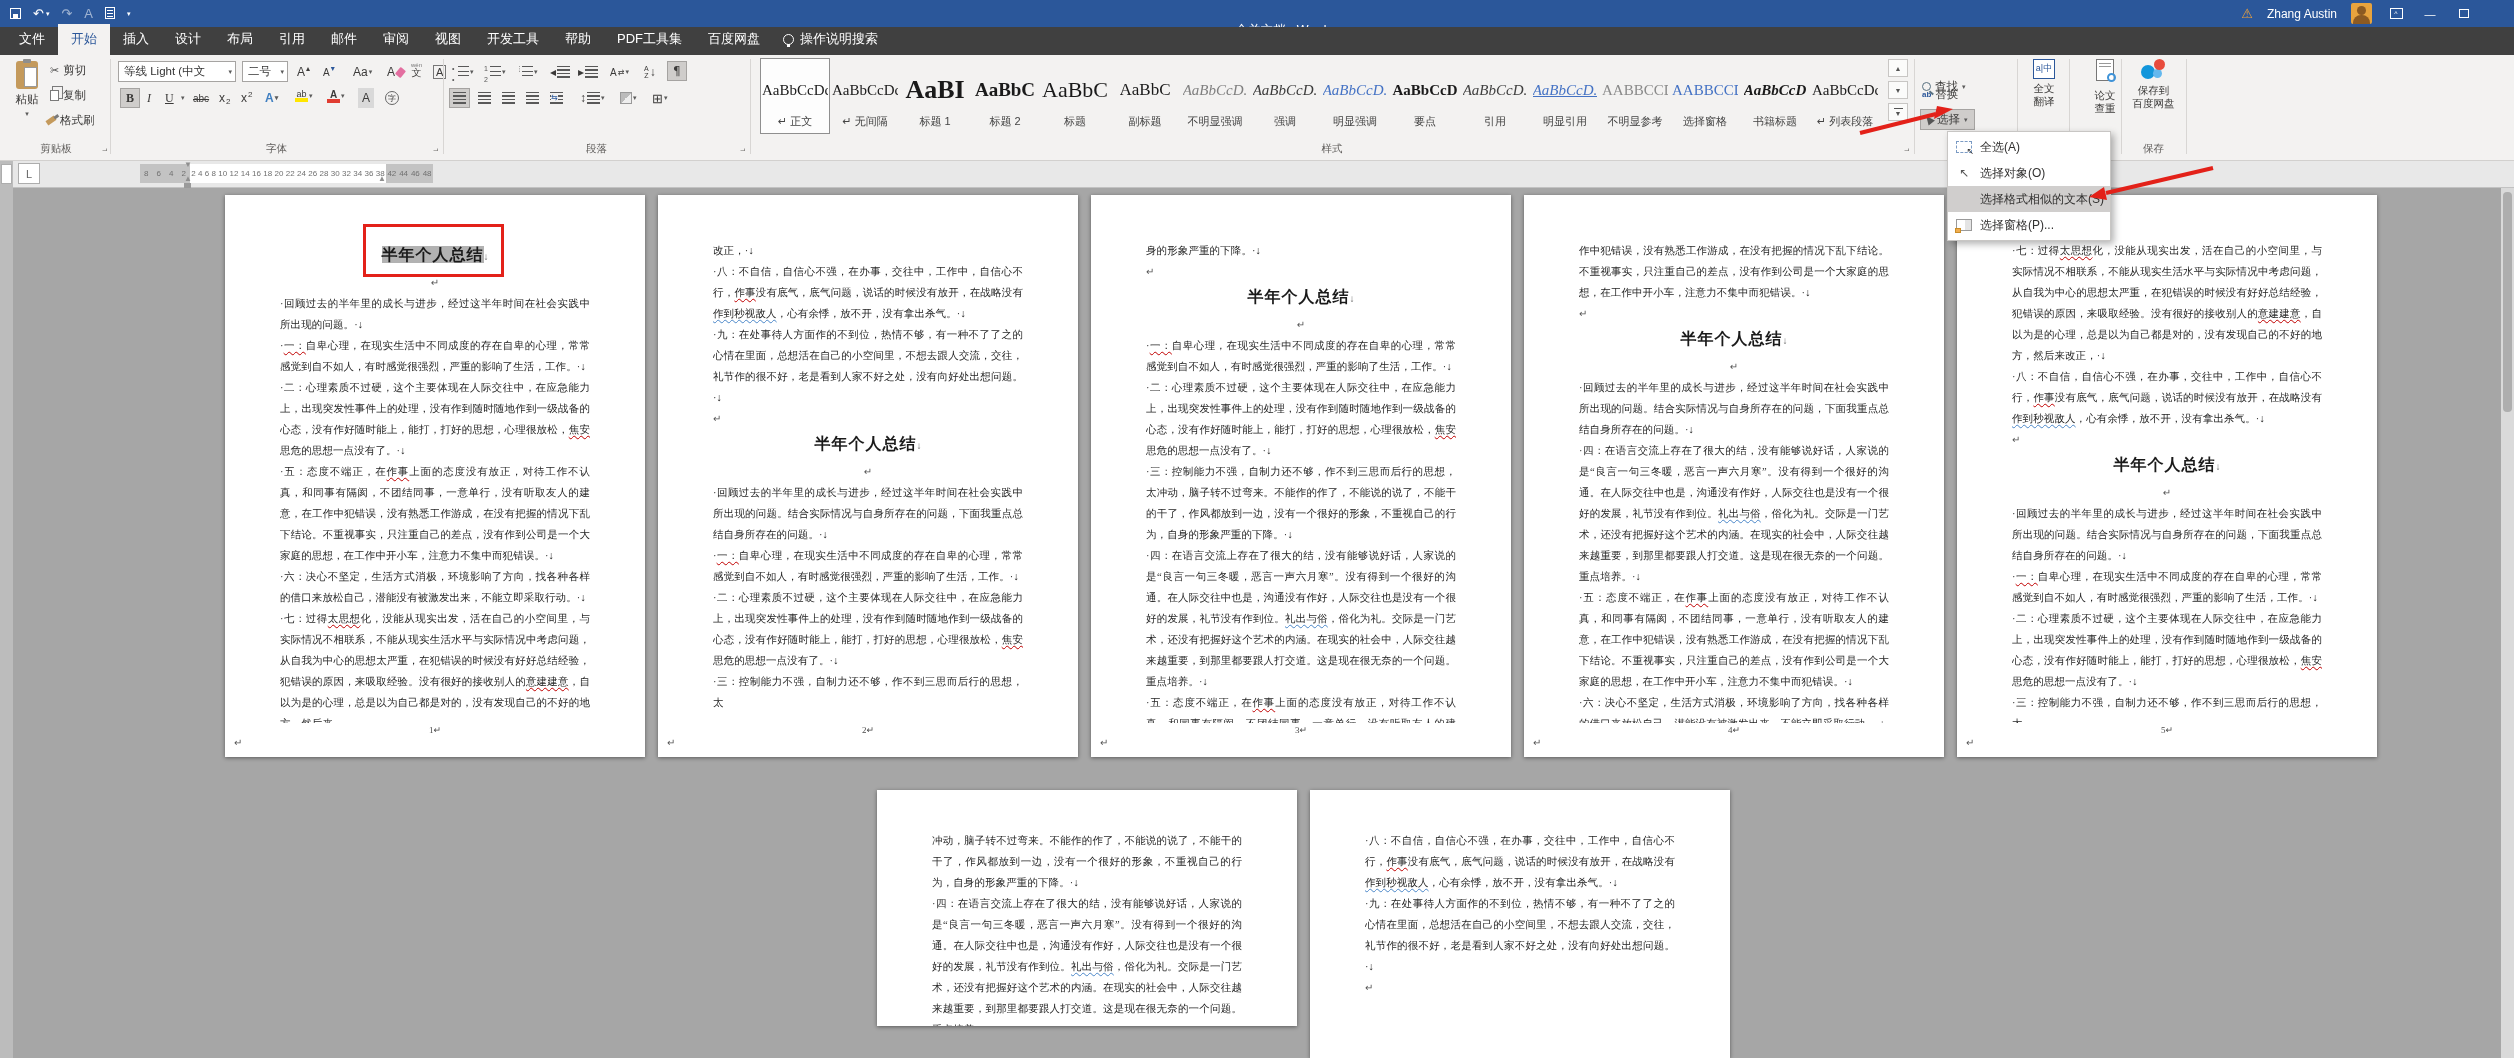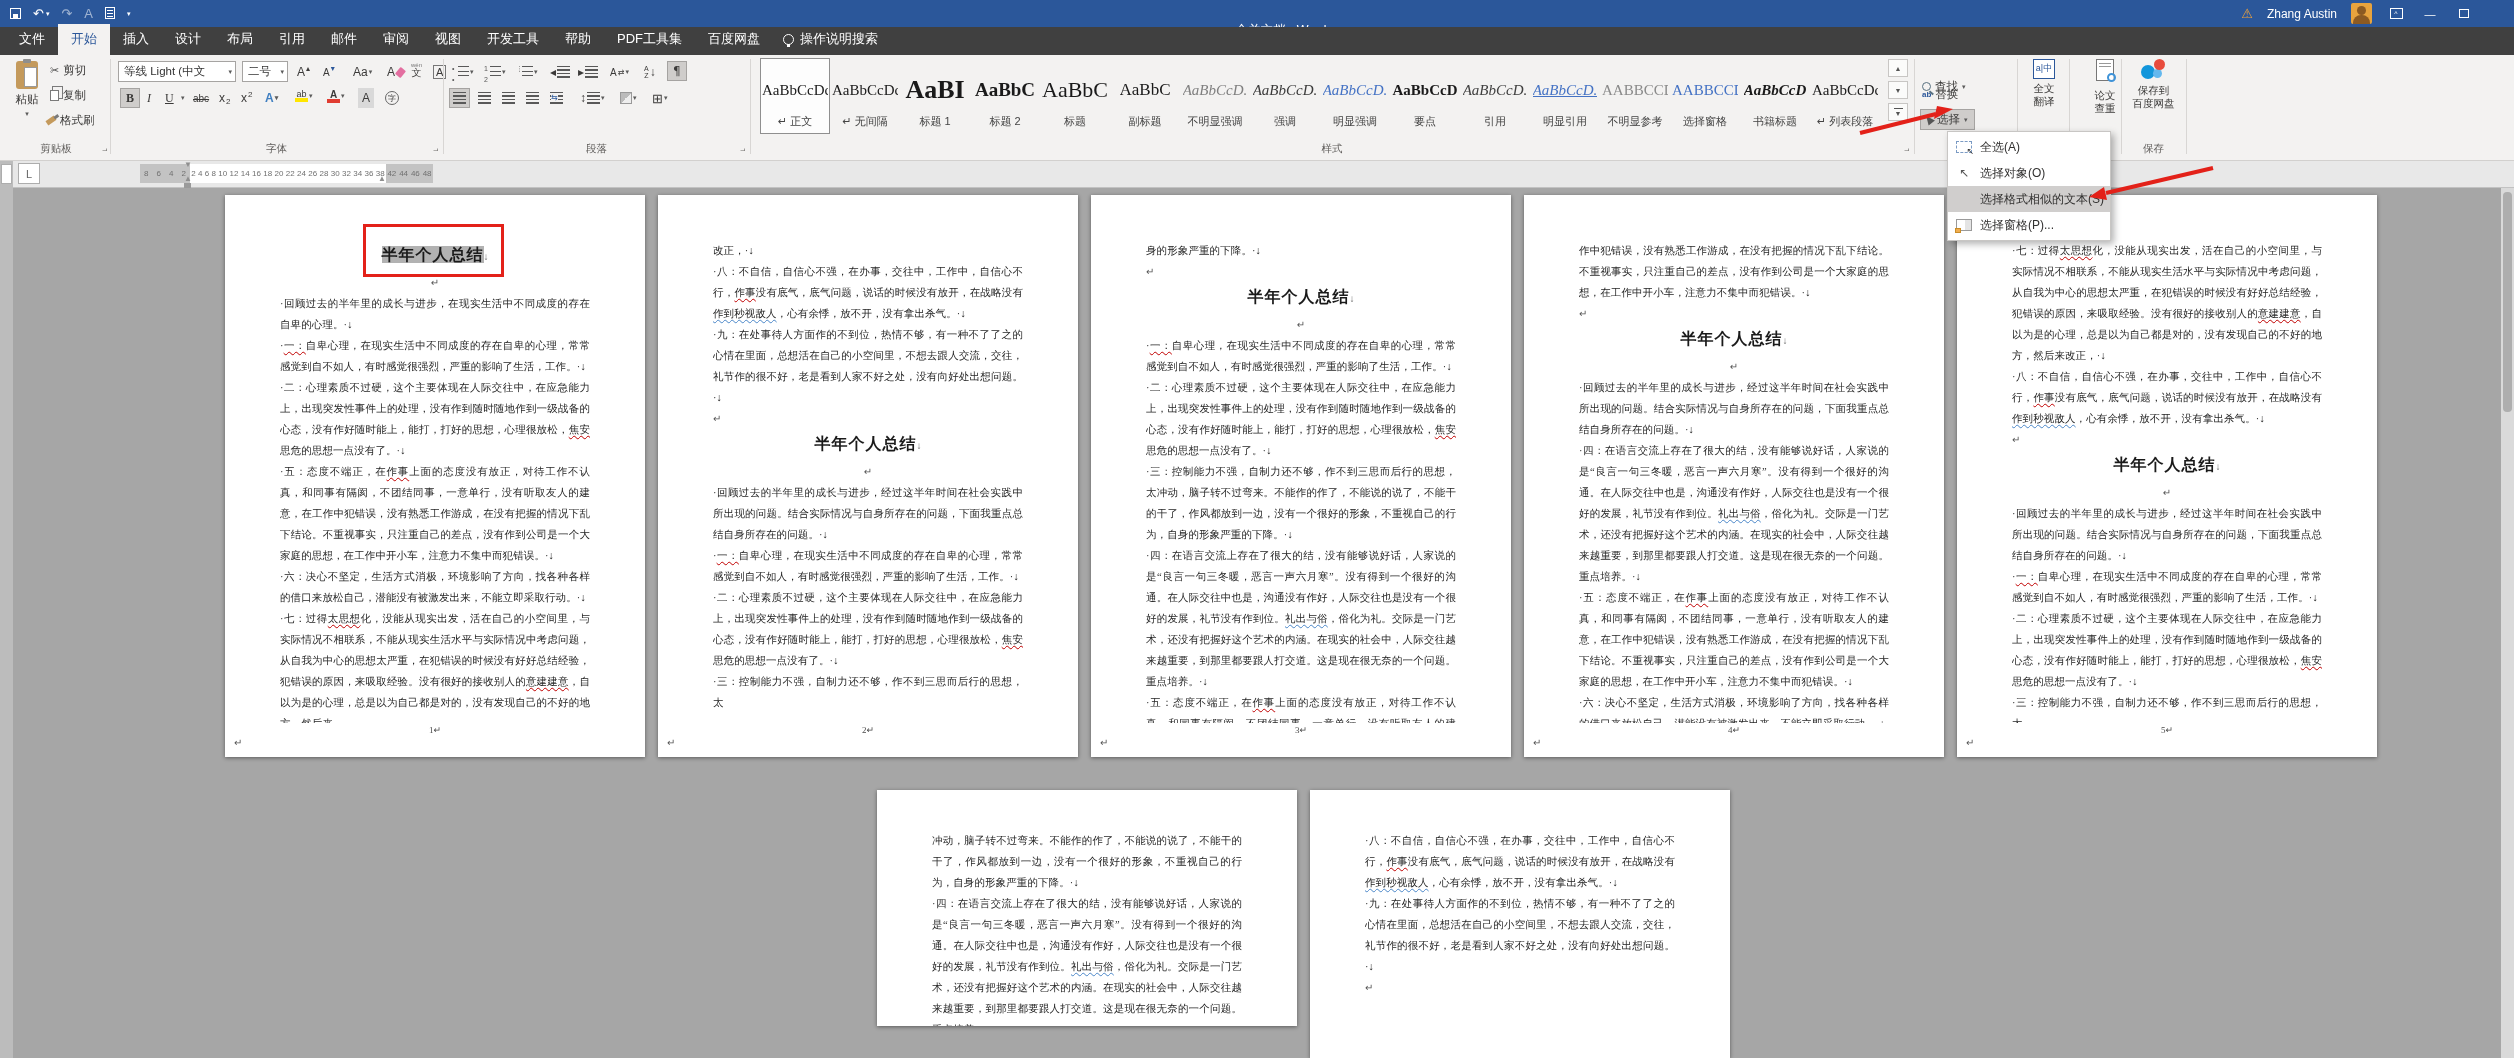--- a/index.html
+++ b/index.html
@@ -528,21 +528,21 @@
   <div class="vruler"></div>
   <div class="scrollbar">
       <div class="scrollthumb"></div>
     </div>
 
   <div id="pagelayer">
       <section class="page" style="left: 225px; top: 195px; width: 420px; height: 562px;">
         <div class="pgc" style="top: 45px; bottom: 34px;">
           <div class="doctitle"><span class="selhl">半年个人总结</span><span class="tmark">↓</span></div>
           <div class="pilrow center">↵</div>
-          <div class="para">·回顾过去的半年里的成长与进步，在现实生活中不同成度的存在自卑的心理。·↓</div>
+          <div class="para">·回顾过去的半年里的成长与进步，经过这半年时间在社会实践中所出现的问题。·↓</div>
           <div class="para">·<span class="sq r">一：</span>自卑心理，在现实生活中不同成度的存在自卑的心理，常常感觉到自不如人，有时感觉很强烈，严重的影响了生活，工作。·↓</div>
           <div class="para">·二：心理素质不过硬，这个主要体现在人际交往中，在应急能力上，出现突发性事件上的处理，没有作到随时随地作到一级战备的心态，没有作好随时能上，能打，打好的思想，心理很放松，<span class="sq r">焦安</span>思危的思想一点没有了。·↓</div>
           <div class="para">·五：态度不端正，在<span class="sq r">作事</span>上面的态度没有放正，对待工作不认真，和同事有隔阂，不团结同事，一意单行，没有听取友人的建意，在工作中犯错误，没有熟悉工作游成，在没有把握的情况下乱下结论。不重视事实，只注重自己的差点，没有作到公司是一个大家庭的思想，在工作中开小车，注意力不集中而犯错误。·↓</div>
           <div class="para">·六：决心不坚定，生活方式消极，环境影响了方向，找各种各样的借口来放松自己，潜能没有被激发出来，不能立即采取行动。·↓</div>
           <div class="para">·七：过得<span class="sq r">太思想</span>化，没能从现实出发，活在自己的小空间里，与实际情况不相联系，不能从现实生活水平与实际情况中考虑问题，从自我为中心的思想太严重，在犯错误的时候没有好好总结经验，犯错误的原因，来吸取经验。没有很好的接收别人的<span class="sq r">意建建意</span>，自以为是的心理，总是以为自己都是对的，没有发现自己的不好的地方，然后来</div>
         </div>
         <div class="pfoot">1↵</div>
         <div class="pfootl">↵</div>
       </section>
       <section class="page" style="left: 658px; top: 195px; width: 420px; height: 562px;">

